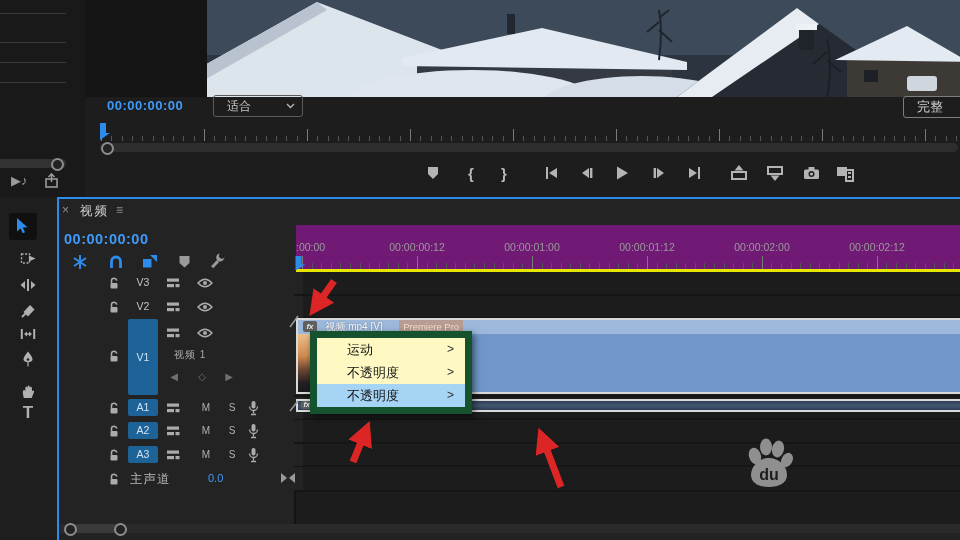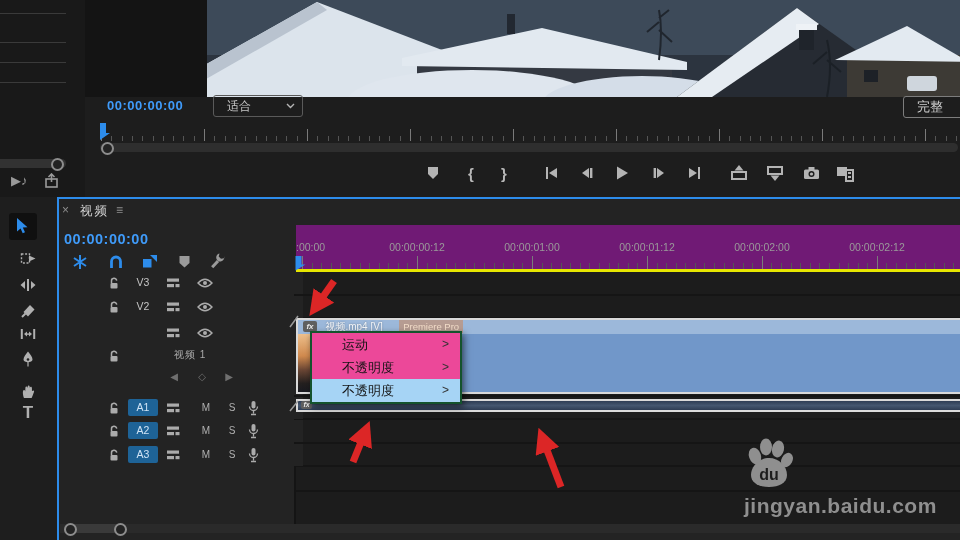--- a/index.html
+++ b/index.html
@@ -14,21 +14,21 @@
   .rlabel{position:absolute;top:0;width:84px;text-align:center;font-size:10.5px;color:#9a9a9a;}
   .trow{position:absolute;left:59px;width:236px;background:#232323;margin-left:8px;}
   .trow .lock{position:absolute;left:41px;}
   .badge{position:absolute;left:61px;width:30px;height:17px;line-height:17px;text-align:center;
          font-size:10.5px;color:#cfe3f5;background:#1e6397;border-radius:2px;}
   .plain-badge{position:absolute;left:61px;width:30px;height:17px;line-height:17px;text-align:center;
          font-size:10.5px;color:#c4c4c4;}
   .mbtn{position:absolute;width:16px;height:16px;line-height:16px;text-align:center;
         font-size:10px;color:#b0b0b0;}
   .hline{position:absolute;height:2px;background:#151515;}
-  .menu{position:absolute;background:#ec4899;border:2px solid #14532d;
+  .menu{position:absolute;background:#fef9c3;border:7px solid #14532d;
         box-shadow:2px 3px 7px rgba(0,0,0,.55);z-index:30;}
   .mi{position:relative;height:23px;line-height:23px;padding-left:30px;font-size:13px;color:#141414;}
   .mi .marrow{position:absolute;right:11px;top:0;font-size:12px;color:#333;}
   .hl{background:#a6d4f5;}
   .tool{position:absolute;left:13px;width:30px;height:24px;display:flex;align-items:center;justify-content:center;}
   .transport{position:absolute;top:163px;width:20px;height:20px;display:flex;align-items:center;justify-content:center;}
   .brace{font-size:15px;font-weight:bold;color:#b8b8b8;}
   .fxb{display:inline-block;width:14px;height:11px;line-height:11px;text-align:center;background:#5f5f5f;
        color:#e9e9e9;font-size:8px;font-style:italic;font-weight:bold;border-radius:2px;}
   .kf{position:absolute;top:52px;font-size:10px;color:#6f6f6f;width:14px;text-align:center;}
@@ -476,20 +476,21 @@
       </span>
   </div>
 
   <div class="trow" style="top:319px;height:76px;">
     <span class="lock icon" style="top:31px;">
       <svg width="12" height="13" viewBox="0 0 12 13">
           <path d="M3.5,6 V4.2 a2.6,2.6 0 0 1 5.2,-0.6" fill="none" stroke="#ababab" stroke-width="1.5"></path>
           <rect x="2.5" y="6" width="7" height="5.5" rx="1" fill="#ababab"></rect>
         </svg>
       </span>
+    <span class="badge" style="top:0;height:76px;line-height:76px;">V1</span>
     <span class="abs icon" style="left:99px;top:8px;">
       <svg width="15" height="12" viewBox="0 0 15 12">
           <rect x="1" y="1.5" width="12" height="3.2" fill="#ababab"></rect>
           <rect x="1" y="7" width="7" height="3.2" fill="#ababab"></rect>
           <rect x="9.5" y="7" width="4" height="3.2" fill="#ababab"></rect>
         </svg>
       </span>
     <span class="abs icon" style="left:130px;top:9px;">
       <svg width="16" height="10" viewBox="0 0 16 10">
           <path d="M1,5 Q8,-2.5 15,5 Q8,12.5 1,5 Z" fill="none" stroke="#ababab" stroke-width="1.4"></path>
@@ -573,20 +574,36 @@
     <span class="mbtn" style="left:157px;top:3px;">S</span>
     <span class="abs icon" style="left:181px;top:3px;">
       <svg width="11" height="16" viewBox="0 0 11 16">
           <rect x="3.5" y="1" width="4" height="7.5" rx="2" fill="#ababab"></rect>
           <path d="M1.5,6.5 a4,4 0 0 0 8,0" fill="none" stroke="#ababab" stroke-width="1.3"></path>
           <path d="M5.5,11 V13.5 M3,14.5 h5" stroke="#ababab" stroke-width="1.3"></path>
         </svg>
       </span>
   </div>
 
+  <div class="trow" style="top:467px;height:23px;">
+    <span class="lock icon" style="top:6px;">
+      <svg width="12" height="13" viewBox="0 0 12 13">
+          <path d="M3.5,6 V4.2 a2.6,2.6 0 0 1 5.2,-0.6" fill="none" stroke="#ababab" stroke-width="1.5"></path>
+          <rect x="2.5" y="6" width="7" height="5.5" rx="1" fill="#ababab"></rect>
+        </svg>
+      </span>
+    <span class="abs" style="left:63px;top:4px;font-size:12.5px;color:#b8b8b8;letter-spacing:1px;">主声道</span>
+    <span class="abs" style="left:141px;top:5px;font-size:11px;color:#3f9bfa;">0.0</span>
+    <span class="abs icon" style="left:213px;top:5px;">
+      <svg width="16" height="12" viewBox="0 0 16 12">
+          <polygon points="1,1 7,6 1,11" fill="#9a9a9a"></polygon>
+          <polygon points="15,1 9,6 15,11" fill="#9a9a9a"></polygon>
+        </svg>
+      </span>
+  </div>
 
   <div class="abs" style="left:296px;top:318px;width:668px;height:76px;border:2px solid #d9d9d9;box-sizing:border-box;background:#7197c9;z-index:10;">
     <div class="abs" style="left:0;top:0;width:100%;height:14px;background:#9cb8da;white-space:nowrap;overflow:hidden;">
       <span class="fxb" style="margin:1px 4px 0 5px;vertical-align:top;">fx</span>
       <span style="font-size:10px;color:#f4f6f9;vertical-align:top;line-height:13px;text-shadow:0 0 2px rgba(0,0,0,.35);">视频.mp4 [V]</span>
       <span style="margin-left:12px;font-size:9.5px;color:#f3ddc9;background:rgba(196,142,108,.65);padding:0 4px;line-height:13px;display:inline-block;vertical-align:top;">Premiere Pro</span>
     </div>
     <div class="abs" style="left:0;top:14px;width:15px;height:58px;background:linear-gradient(#eec08c 0%,#d08a4e 38%,#6a4634 62%,#24201f 85%,#191a20 100%);"></div>
   </div>
 
@@ -631,15 +648,14 @@
       <svg width="52" height="50" viewBox="0 0 52 50">
         <ellipse cx="12" cy="18" rx="6" ry="8.5" fill="#8f8f8f" transform="rotate(-18 12 18)"></ellipse>
         <ellipse cx="23" cy="9" rx="6" ry="8.5" fill="#8f8f8f"></ellipse>
         <ellipse cx="35" cy="11" rx="6" ry="8.5" fill="#8f8f8f" transform="rotate(12 35 11)"></ellipse>
         <ellipse cx="44" cy="22" rx="5.5" ry="7.5" fill="#8f8f8f" transform="rotate(28 44 22)"></ellipse>
         <path d="M26,20 C36,20 44,28 44,37 C44,45 36,49 26,49 C16,49 8,45 8,37 C8,28 16,20 26,20 Z" fill="#8f8f8f"></path>
         <text x="26" y="42" text-anchor="middle" font-size="16" font-weight="bold" fill="#1d1d1d" font-family="Liberation Sans, sans-serif">du</text>
       </svg>
     </span>
   </div>
-  <div class="abs" style="left:744px;top:494px;z-index:60;font-size:21px;font-weight:bold;color:#8f8f8f;letter-spacing:.5px;">jingyan.baidu.com</div>
 
 </div>
 
 </body></html>

